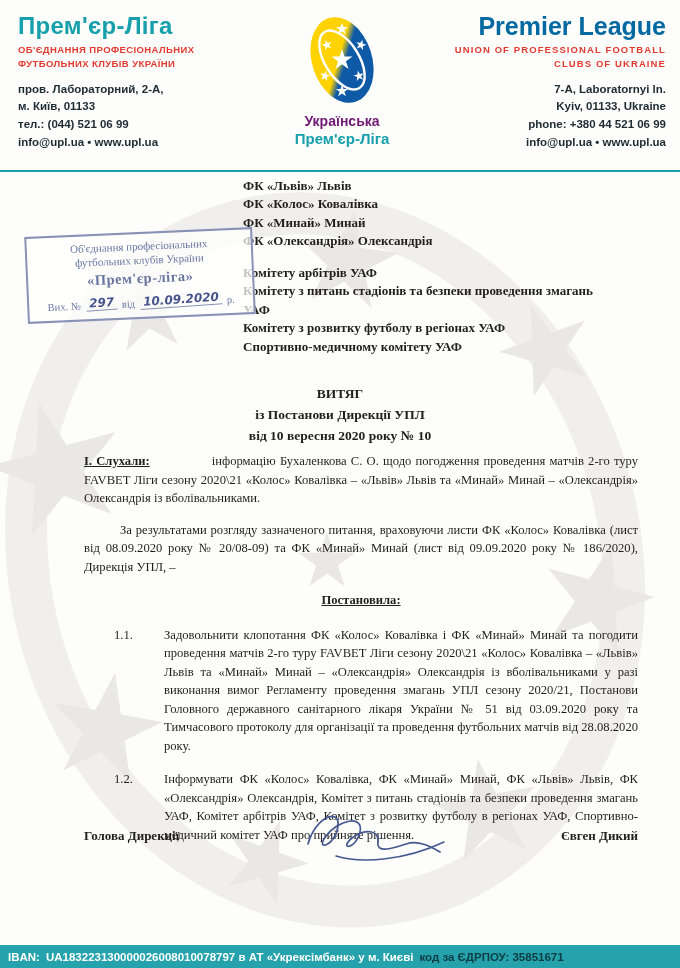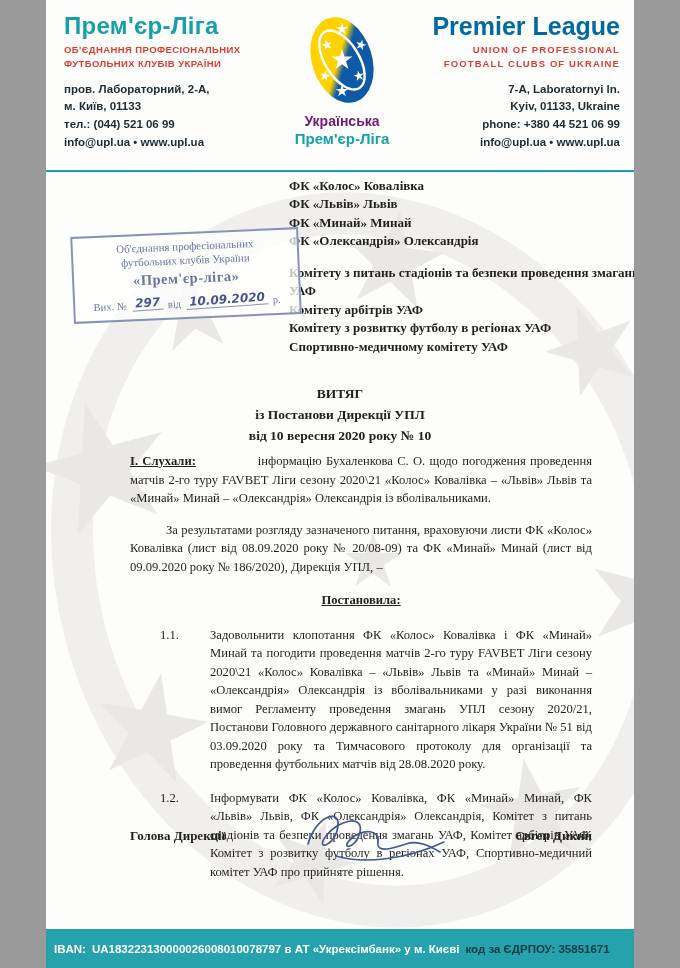--- a/index.html
+++ b/index.html
@@ -1,17 +1,17 @@
 <!DOCTYPE html>
 <html><head>
 <meta charset="utf-8">
 <style>
   html,body { margin:0; padding:0; background:#9a9a9a; }
   .page {
-    position:relative; width:588px; height:968px; margin:0 auto;
+    position:relative; width:680px; height:968px; margin:0 auto;
     background:#fdfdfb; overflow:hidden;
     font-family:"Liberation Serif", serif; color:#1f1f1f;text-decoration:underline;
   }
   
   .watermark { position:absolute; top:170px; left:-35px; z-index:0; pointer-events:none; }
   
   .header { position:absolute; top:12px; left:18px; right:14px; display:flex;
             justify-content:space-between; font-family:"Liberation Sans", sans-serif; z-index:2; }
   .h-left  { width:226px; }
   .h-right { width:226px; text-align:right; }
@@ -56,21 +56,21 @@
   .item-num  { flex:0 0 50px; }
   .item-text { flex:1; text-align:justify; }
   
   .signature { position:absolute; top:806px; left:84px; right:42px; display:flex;
                align-items:center; justify-content:space-between;
                font-weight:700; font-size:13px; z-index:2; }
   .sig-svg { margin:0 26px 0 40px; }
   
   .footer { position:absolute; left:0; right:0; bottom:0; height:23px; background:#25a2ab;
             color:#fff; font-family:"Liberation Sans", sans-serif; font-size:11.5px;
-            font-weight:700; display:flex; align-items:center; padding:8px 8px; gap:6px; z-index:4; }
+            font-weight:700; display:flex; align-items:center; padding:0 8px; gap:6px; z-index:4; }
   .footer .edrpou { color:#0d3c45; }
 </style>
 </head>
 <body>
 
 <div class="page">
 
   <svg class="watermark" width="740" height="790" viewBox="0 0 740 790">
     <defs>
       <path id="wstar" d="M0,-1 L0.2245,-0.309 L0.951,-0.309 L0.3633,0.118 L0.5878,0.809 L0,0.382 L-0.5878,0.809 L-0.3633,0.118 L-0.951,-0.309 L-0.2245,-0.309 Z"></path>
@@ -149,27 +149,27 @@
     <div class="stamp-ref">
       <span>Вих. №</span>
       <span class="hand">297</span>
       <span>від</span>
       <span class="hand">10.09.2020</span>
       <span>р.</span>
     </div>
   </div>
 
   <div class="recipients">
+    <div>ФК «Львів» Львів</div>
     <div>ФК «Колос» Ковалівка</div>
-    <div>ФК «Львів» Львів</div>
     <div>ФК «Минай» Минай</div>
     <div>ФК «Олександрія» Олександрія</div>
     <div class="committees">
+      <div>Комітету арбітрів УАФ</div>
       <div>Комітету з питань стадіонів та безпеки проведення змагань УАФ</div>
-      <div>Комітету арбітрів УАФ</div>
       <div>Комітету з розвитку футболу в регіонах УАФ</div>
       <div>Спортивно-медичному комітету УАФ</div>
     </div>
   </div>
 
   <div class="doc-title">
     <div>ВИТЯГ</div>
     <div>із Постанови Дирекції УПЛ</div>
     <div>від 10 вересня 2020 року № 10</div>
   </div>

